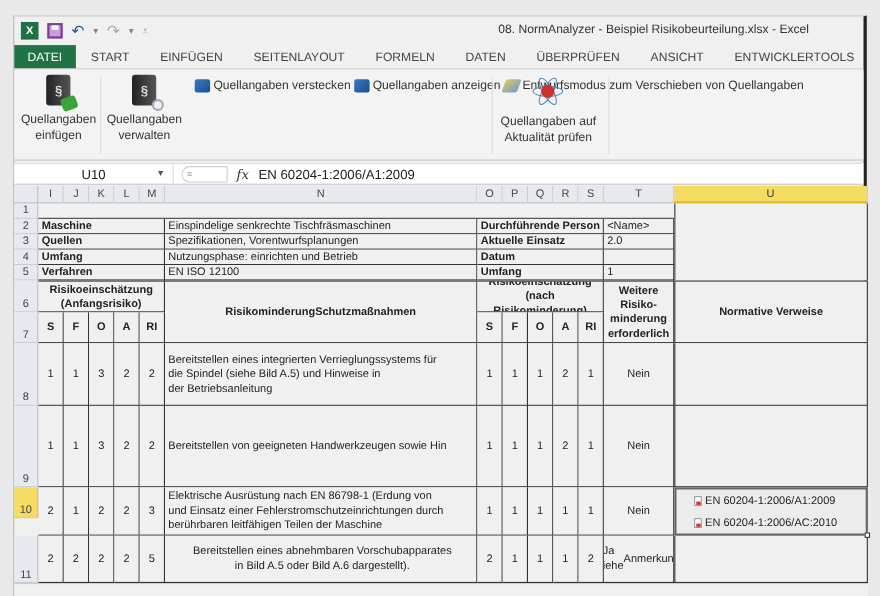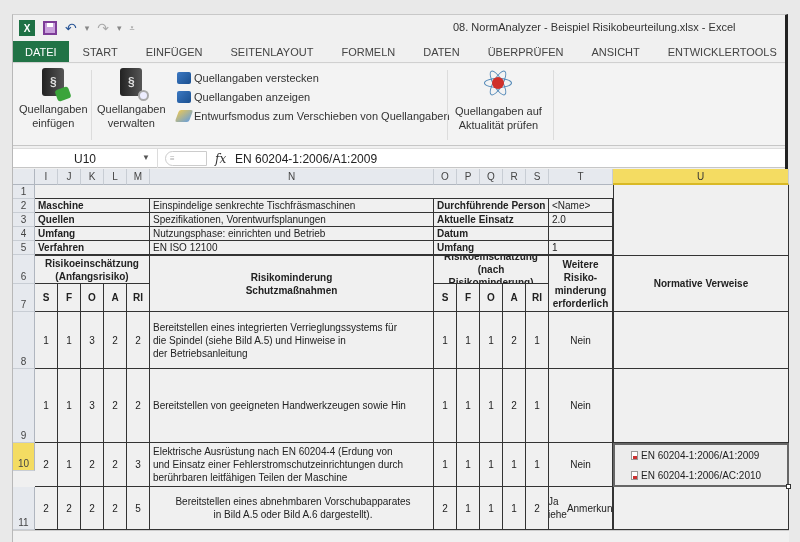--- a/index.html
+++ b/index.html
@@ -29,21 +29,21 @@
   .big-btn { position: absolute; top: 4px; display: flex; flex-direction: column; align-items: center; font-size: 11px; color: #333; text-align: center; line-height: 14px; cursor: pointer; }
   .book { width: 22px; height: 28px; background: linear-gradient(90deg,#222,#555); border-radius: 3px; position: relative; margin-bottom: 6px; color: #ddd; font-size: 12px; font-weight: bold; display: flex; align-items: center; justify-content: center; }
   .book .badge-green { position: absolute; right: -6px; bottom: -4px; width: 14px; height: 12px; background: #3aa43a; border-radius: 3px; transform: rotate(-20deg); }
   .book .badge-lens { position: absolute; right: -7px; bottom: -5px; width: 11px; height: 11px; border: 2px solid #aaa; border-radius: 50%; background: #eef; }
   .atom { width: 32px; height: 30px; position: relative; margin-bottom: 6px; }
   .atom .core { position: absolute; left: 10px; top: 9px; width: 12px; height: 12px; background: #d0302a; border-radius: 50%; }
   .atom .orb { position: absolute; left: 2px; top: 10px; width: 28px; height: 10px; border: 1.5px solid #4f86b6; border-radius: 50%; }
   .atom .o2 { transform: rotate(60deg); }
   .atom .o3 { transform: rotate(-60deg); }
   .sep { position: absolute; top: 6px; width: 1px; height: 70px; background: #dcdcdc; }
-  .small-btns { position: absolute; left: 164px; top: 6px; display: flex; flex-direction: column; gap: 3px; }
+  .small-btns { position: absolute; left: 164px; top: 6px; display: flex; flex-direction: row; gap: 3px; }
   .small-btn { display: flex; align-items: center; gap: 3px; font-size: 11px; color: #333; height: 16px; cursor: pointer; }
   .sicon { width: 14px; height: 12px; background: linear-gradient(135deg,#3b78c2,#1a4f8f); border-radius: 2px; }
   .sicon.pencil { background: linear-gradient(135deg,#e6c65a,#6a9fd8); transform: skewX(-20deg); }
 
   
   .fbar { position: absolute; left: 0; top: 133px; width: 100%; height: 20px; background: #fff; border-bottom: 1px solid #c6c6c6; border-top: 1px solid #dcdcdc; font-size: 12px; }
   .namebox { position: absolute; left: 0; top: 0; width: 145px; height: 19px; display: flex; align-items: center; justify-content: center; border-right: 1px solid #dcdcdc; }
   .nb-arrow { position: absolute; left: 129px; top: 4px; font-size: 8px; color: #555; }
   .fx-area { position: absolute; left: 152px; top: 2px; display: flex; align-items: center; gap: 8px; }
   .fx-pill { width: 42px; height: 15px; border: 1px solid #ccc; border-radius: 8px 0 0 8px; font-size: 8px; color: #aaa; padding-left: 4px; line-height: 13px; }
@@ -206,21 +206,21 @@
 
     <div class="cell b pad" style="left:22px;top:72px;width:115px;height:14px;">Verfahren</div>
     <div class="cell pad" style="left:137px;top:72px;width:284px;height:14px;">EN ISO 12100</div>
     <div class="cell b pad" style="left:421px;top:72px;width:115px;height:14px;">Umfang</div>
     <div class="cell pad" style="left:536px;top:72px;width:64px;height:14px;">1</div>
 
     <div class="cell c wrap hd" style="left:22px;top:86px;width:115px;height:29px;flex-direction:column;justify-content:center;border-top:1px solid #333;">
       <span>Risikoeinschätzung</span>
       <span>(Anfangsrisiko)</span>
     </div>
-    <div class="cell c wrap hd" style="left:137px;top:86px;width:284px;height:57px;flex-direction:column;justify-content:center;border-top:1px solid #333;">
+    <div class="cell c wrap hd" style="left:137px;top:86px;width:284px;height:57px;flex-direction:row;justify-content:center;border-top:1px solid #333;">
       <span>Risikominderung</span>
       <span>Schutzmaßnahmen</span>
     </div>
     <div class="cell c wrap hd" style="left:421px;top:86px;width:115px;height:29px;flex-direction:column;justify-content:center;border-top:1px solid #333;">
       <span>Risikoeinschätzung</span>
       <span>(nach Risikominderung)</span>
     </div>
     <div class="cell c wrap hd" style="left:536px;top:86px;width:64px;height:57px;flex-direction:column;justify-content:center;border-top:1px solid #333;">
       <span>Weitere</span>
       <span>Risiko-</span>
@@ -272,21 +272,21 @@
     <div class="cell c" style="left:513px;top:200px;width:23px;height:74px;">1</div>
     <div class="cell c" style="left:536px;top:200px;width:64px;height:74px;">Nein</div>
     <div class="cell" style="left:600px;top:200px;width:176px;height:74px;border-left:1px solid #333;"></div>
 
     <div class="cell c" style="left:22px;top:274px;width:23px;height:44px;">2</div>
     <div class="cell c" style="left:45px;top:274px;width:23px;height:44px;">1</div>
     <div class="cell c" style="left:68px;top:274px;width:23px;height:44px;">2</div>
     <div class="cell c" style="left:91px;top:274px;width:23px;height:44px;">2</div>
     <div class="cell c" style="left:114px;top:274px;width:23px;height:44px;">3</div>
     <div class="cell pad wrap" style="left:137px;top:274px;width:284px;height:44px;flex-direction:column;align-items:flex-start;justify-content:center;">
-      <span>Elektrische Ausrüstung nach EN 60204-4 (Erdung von</span>
+      <span>Elektrische Ausrüstung nach EN 86798-1 (Erdung von</span>
       <span>und Einsatz einer Fehlerstromschutzeinrichtungen durch</span>
       <span>berührbaren leitfähigen Teilen der Maschine</span>
     </div>
     <div class="cell c" style="left:421px;top:274px;width:23px;height:44px;">1</div>
     <div class="cell c" style="left:444px;top:274px;width:23px;height:44px;">1</div>
     <div class="cell c" style="left:467px;top:274px;width:23px;height:44px;">1</div>
     <div class="cell c" style="left:490px;top:274px;width:23px;height:44px;">1</div>
     <div class="cell c" style="left:513px;top:274px;width:23px;height:44px;">1</div>
     <div class="cell c" style="left:536px;top:274px;width:64px;height:44px;">Nein</div>
 

